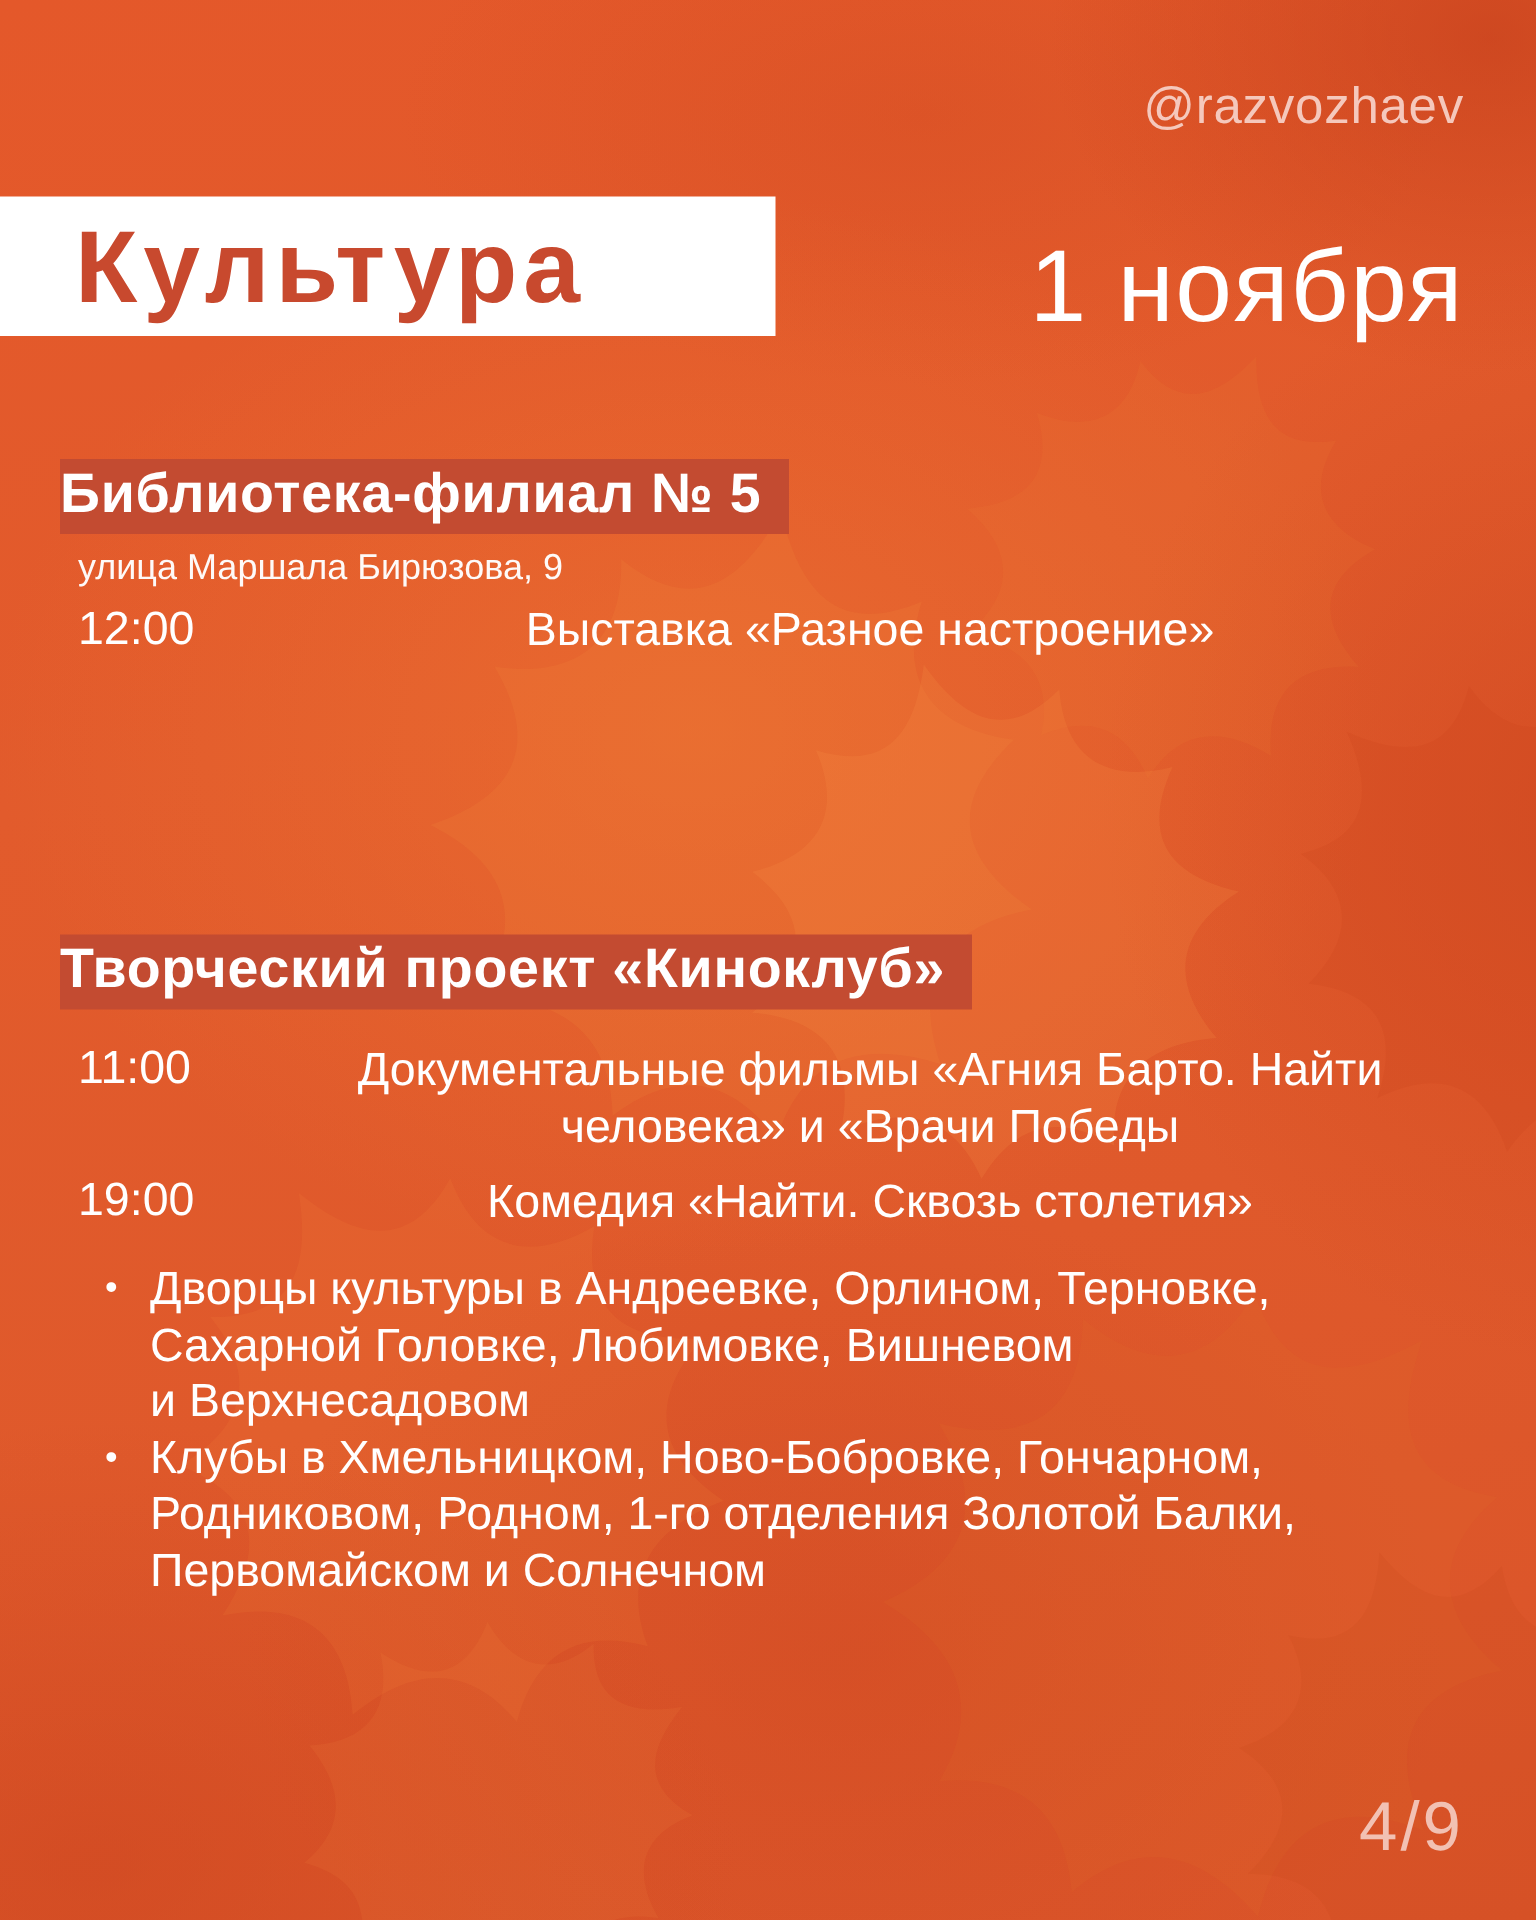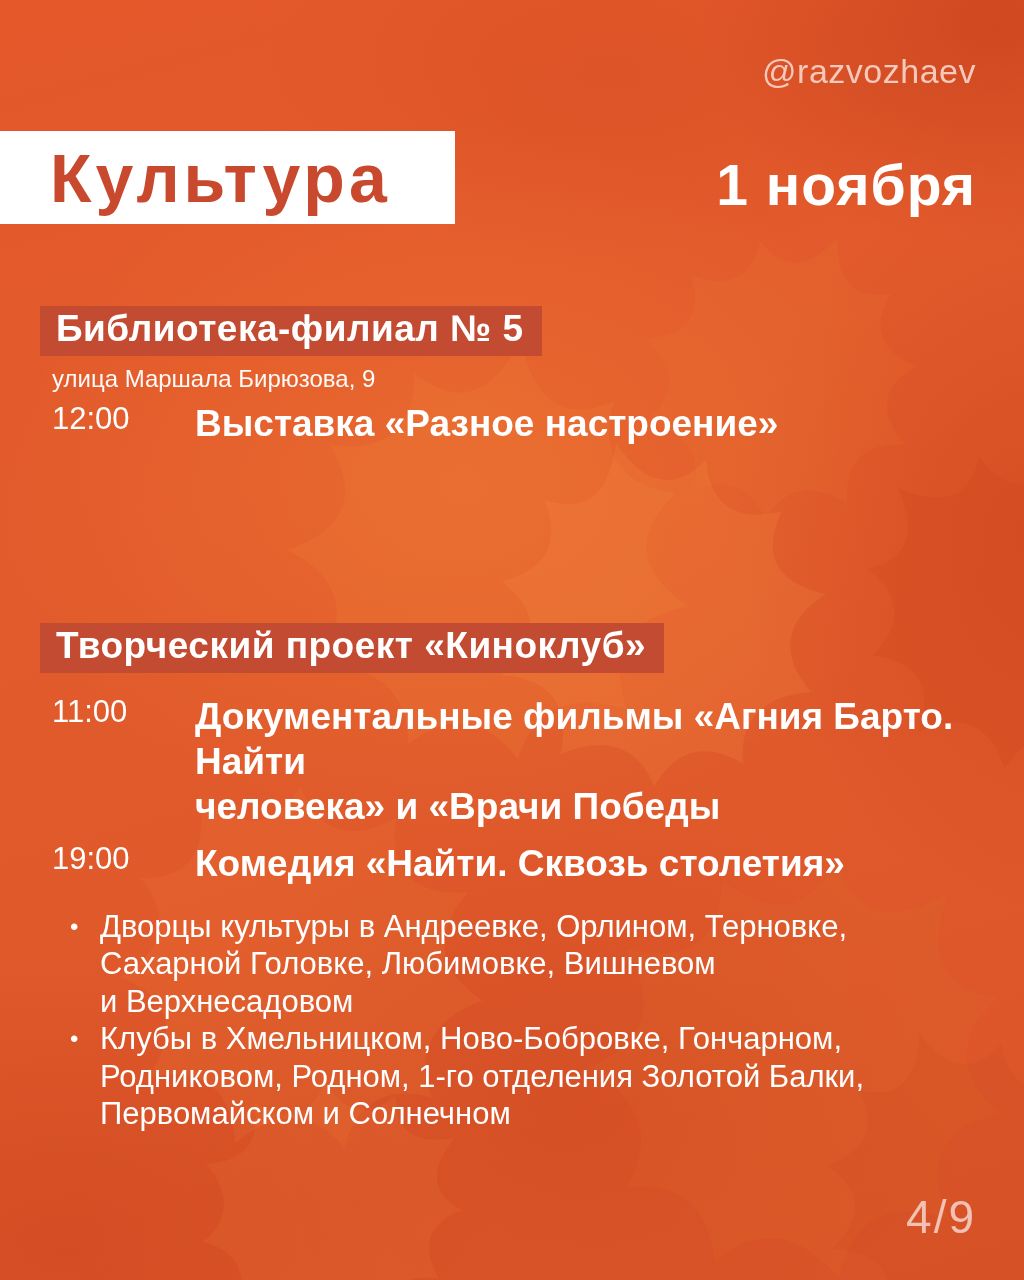--- a/index.html
+++ b/index.html
@@ -24,59 +24,60 @@
     font-size:34px;font-weight:bold;letter-spacing:0.5px;
     color:#f5c8bc;
   }
   .handle{
     position:absolute;right:48px;top:52px;
     font-size:34px;font-weight:normal;letter-spacing:0.5px;
     color:#f5c8bc;
   }
   .title-box{
     position:absolute;left:0;top:131px;
-    width:455px;height:93px;
+    width:517px;height:93px;
     background:#ffffff;
     display:flex;align-items:center;
     padding-left:50px;box-sizing:border-box;
   }
   .title-box h1{
     margin:0;font-size:68px;font-weight:bold;letter-spacing:4px;
     color:#c8492e;line-height:1;
   }
   .date{
     position:absolute;right:48px;top:152px;
-    font-size:57px;font-weight:bold;color:#ffffff;letter-spacing:1px;
+    font-size:68px;font-weight:normal;color:#ffffff;letter-spacing:1px;
   }
 
   .section{position:absolute;left:40px;width:944px;color:#ffffff;}
   .section-1{top:306px;}
   .section-2{top:623px;}
   .section h2{margin:0;line-height:1;}
   .section-title{
     display:inline-block;background:#c34b31;color:#ffffff;
     font-size:37px;font-weight:bold;letter-spacing:0.5px;
-    padding:4px 18px 9px 16px;
+    padding:4px 18px 9px 0;
   }
   .address{
     margin:9px 0 0 12px;
     font-size:24px;font-weight:normal;color:#ffffff;opacity:0.97;
   }
   .events{margin-top:8px;}
   .section-2 .events{margin-top:21px;}
   .event-row{display:flex;align-items:flex-start;}
   .event-row + .event-row{margin-top:12px;}
   .event-time{
     width:155px;flex:0 0 155px;padding-left:12px;box-sizing:border-box;
     font-size:31px;font-weight:normal;
   }
   .event-desc{
     flex:1;max-width:770px;
-    font-size:37px;font-weight:bold;line-height:1.22;
+    font-size:31px;font-weight:normal;line-height:1.22;
     white-space:pre-line;
+    text-align:center;
   }
   .bullets{
     list-style:none;margin:21px 0 0 0;padding:0;
   }
   .bullets li{display:flex;align-items:flex-start;}
   .bullet-dot{
     flex:0 0 30px;width:30px;padding-left:30px;box-sizing:content-box;
     font-size:24px;line-height:37px;
   }
   .bullet-text{

